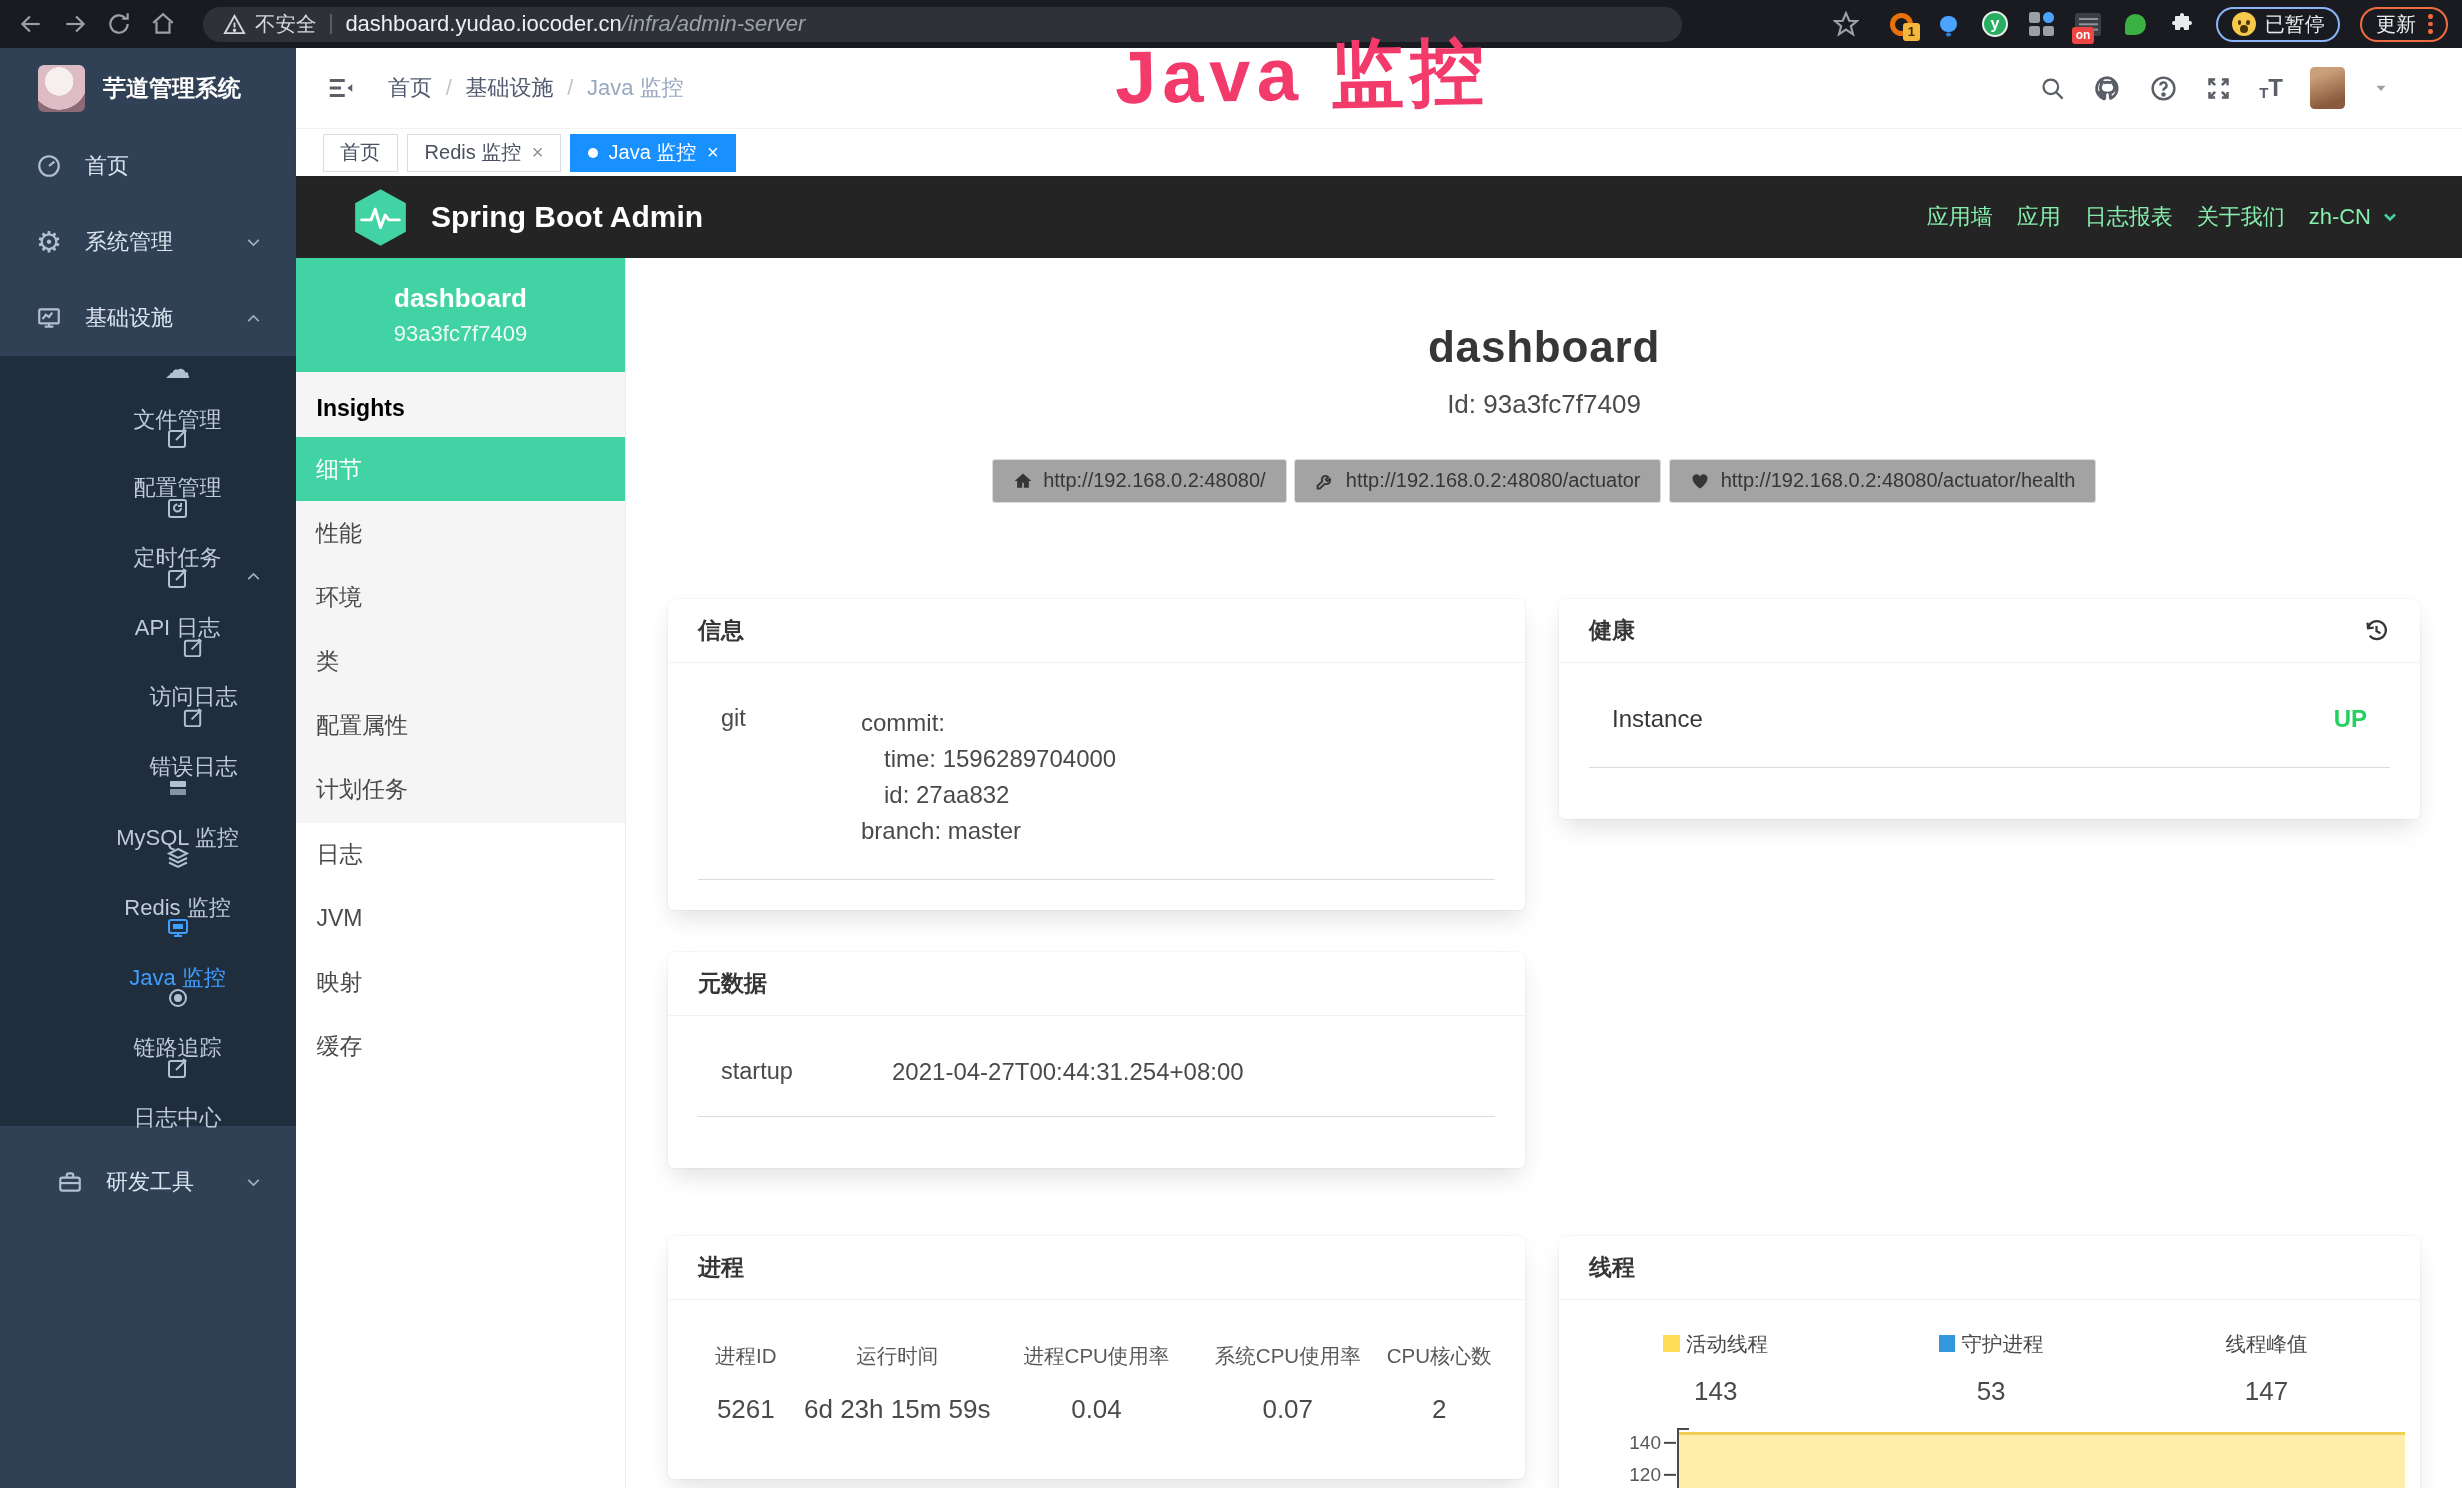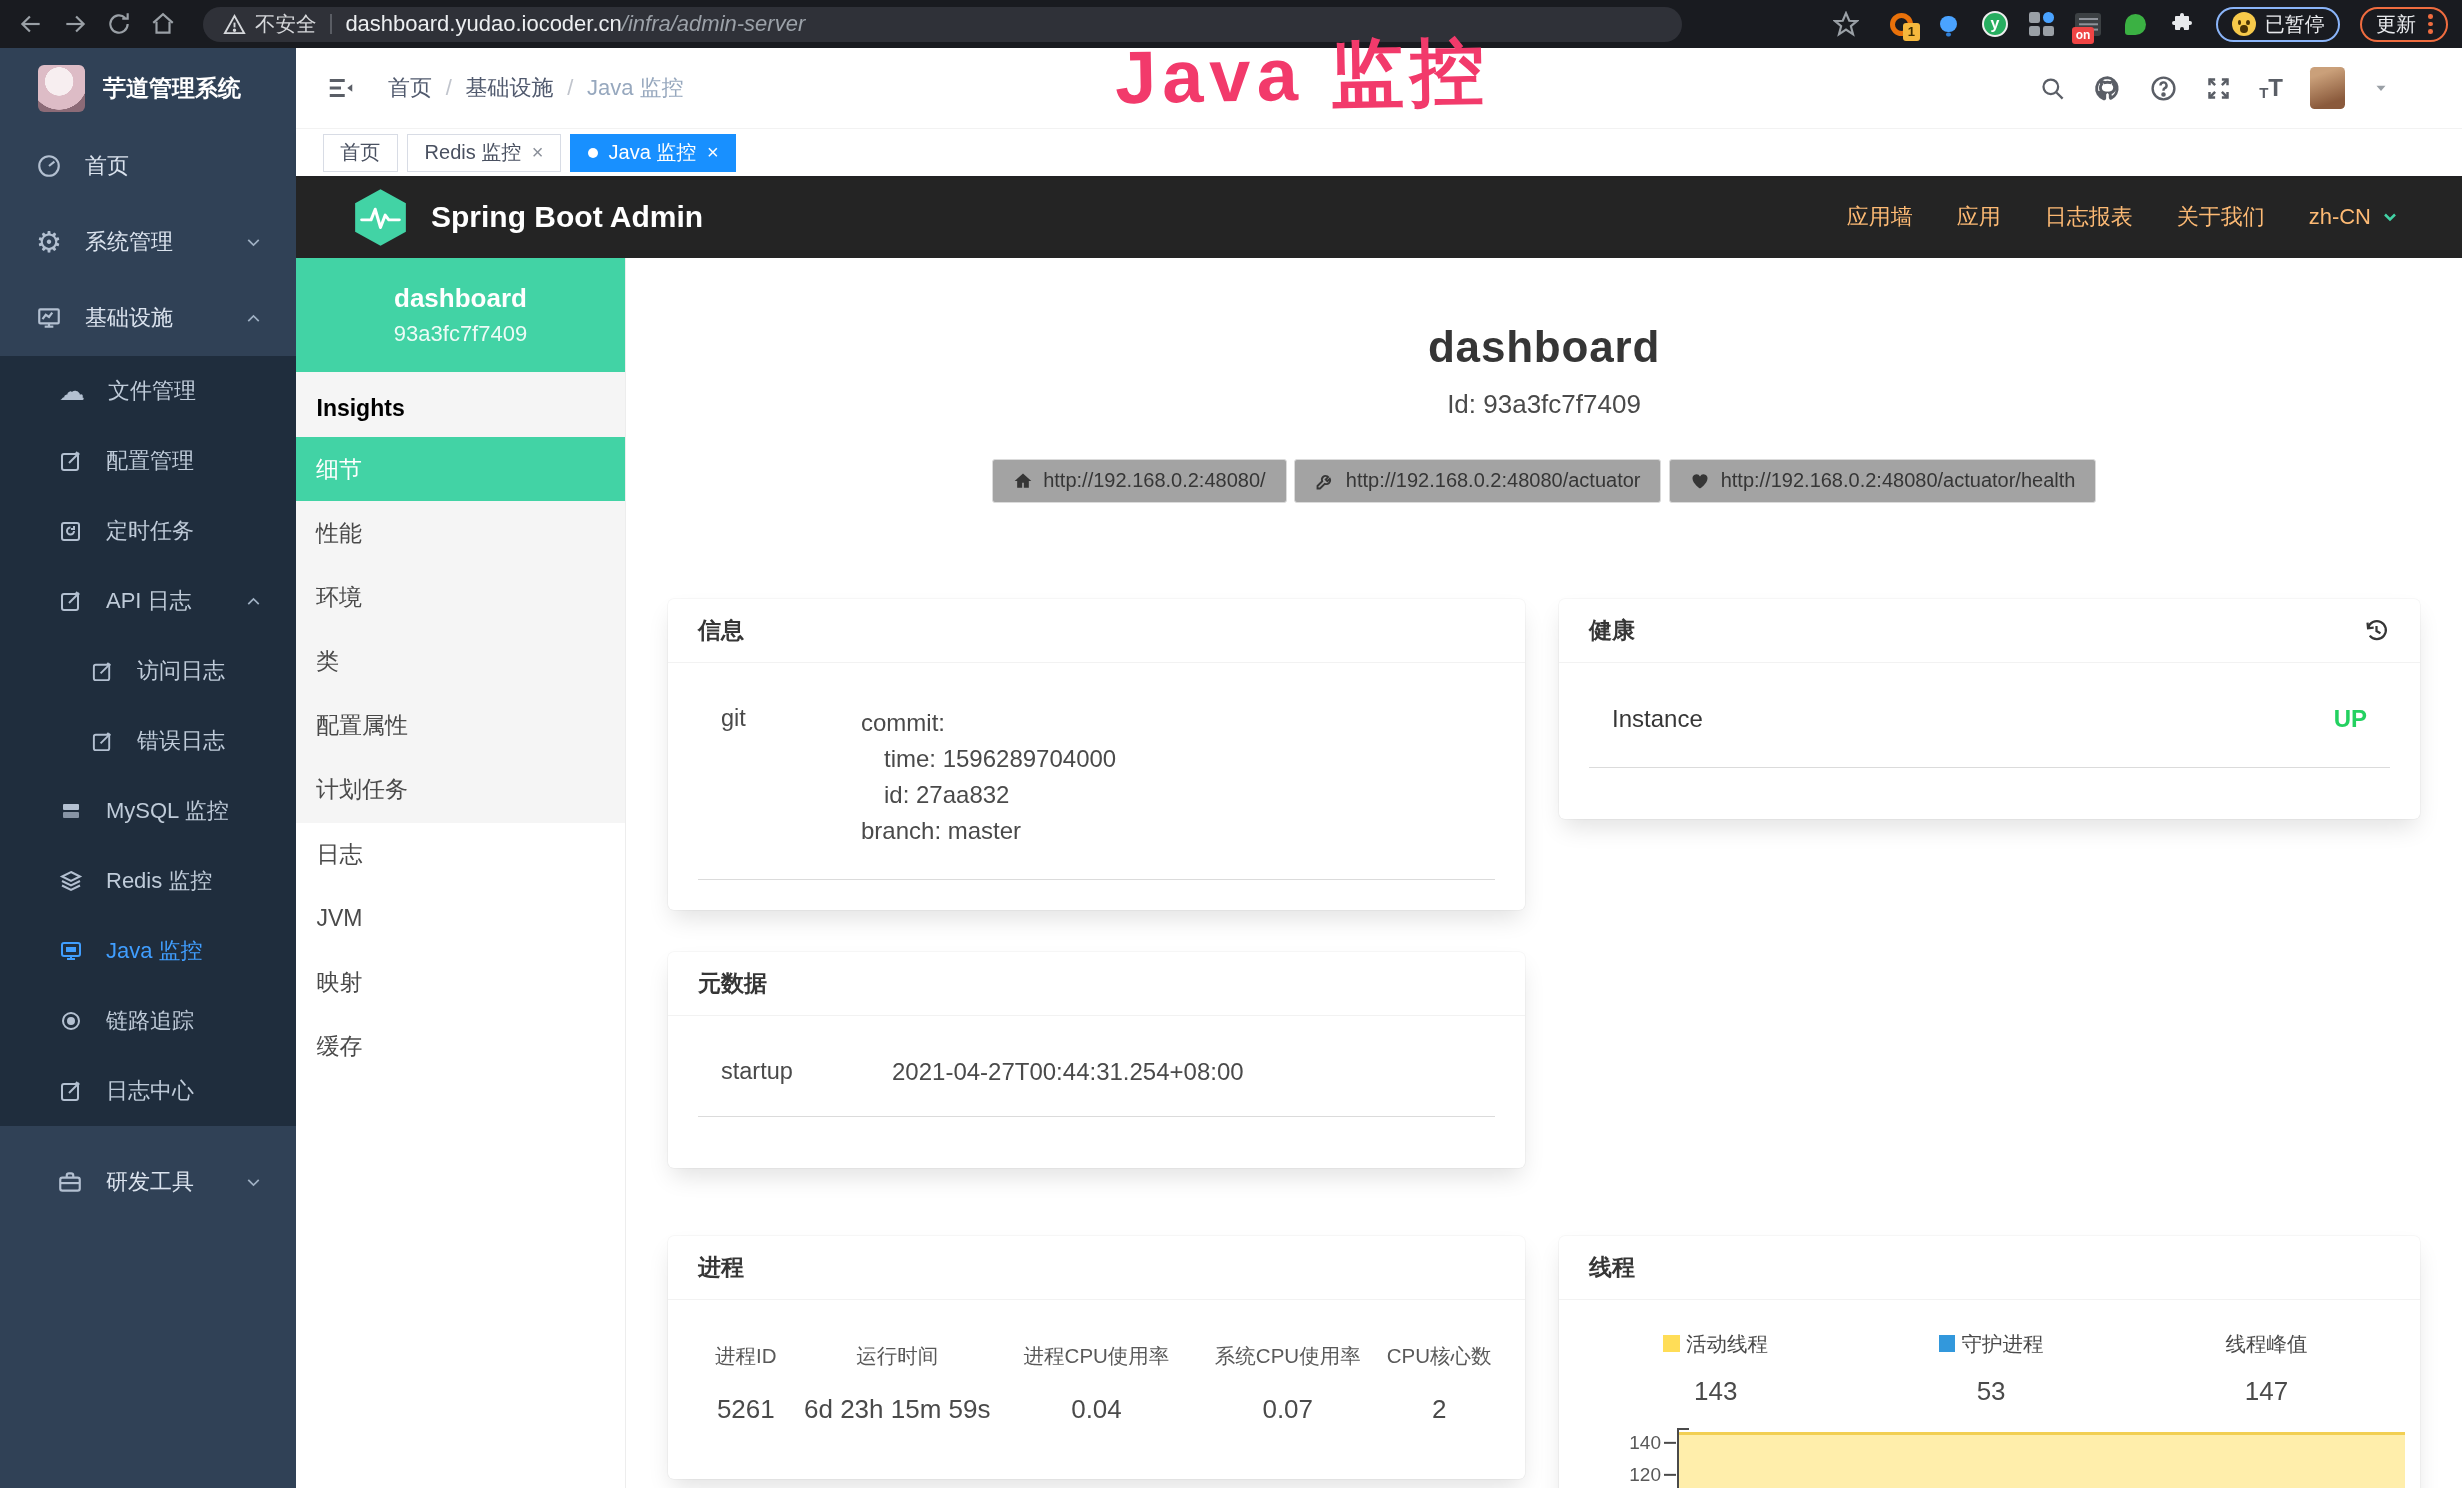--- a/index.html
+++ b/index.html
@@ -45,21 +45,21 @@
   
   .shell { position:absolute; top:48px; left:0; right:0; bottom:0; display:flex; }
 
   
   .sidebar { width:296px; flex:none; background:#304156; color:#dbe3ee; display:flex; flex-direction:column; }
   .logo-row { height:80px; display:flex; align-items:center; padding-left:38px; gap:18px; }
   .logo-img { width:47px; height:47px; border-radius:6px; background:radial-gradient(circle at 45% 35%, #f7eef0 0 35%, #ddbcc6 36% 70%, #8c6b77 71%); flex:none; }
   .logo-title { font-size:23px; font-weight:bold; color:#fff; }
   .m-item { height:76px; display:flex; align-items:center; padding-left:36px; gap:23px; position:relative; font-size:22px; color:#dbe3ee; }
   .submenu { background:#1f2d3d; }
-  .submenu .m-item { height:70px; padding-left:59px; color:#bfcbd9; }
+  .submenu .m-item { height:70px; padding-left:59px; color:#bfcbd9;flex-direction:column; }
   .submenu .m-item.lvl3 { padding-left:91px; }
   .m-item.active { color:#409eff; }
   .m-item .mi { color:#b3c0d1; display:flex; }
   .m-item.active .mi { color:#409eff; }
   .chev { position:absolute; right:32px; color:#9fb0c3; }
   .gear-glyph::before { content:"⚙"; font-size:29px; line-height:1; }
   .cloud-glyph::before { content:"☁"; font-size:26px; line-height:1; }
   .dev-item { margin-top:18px;margin-left:21px; }
 
   
@@ -81,21 +81,21 @@
   .tab { height:38px; border:0.8px solid #d8dce5; background:#fff; color:#495060; font-size:20px; display:flex; align-items:center; padding:0 16.7px; gap:10.6px; }
   .tab .x::after { content:"×"; font-size:20px; color:#8a8f99; }
   .tab.active { background:#1890ff; border-color:#1890ff; color:#fff; }
   .tab.active .x::after { color:#fff; }
   .tab-dot { width:10px; height:10px; border-radius:50%; background:#fff; }
 
   
   .sba { flex:1; display:flex; flex-direction:column; min-height:0; background:#fff; }
   .sba-header { height:82px; background:#242424; display:flex; align-items:center; padding:0 62px 0 55px; flex:none; }
   .sba-brand { margin-left:21px; font-size:30px; font-weight:bold; color:#fff; }
-  .sba-nav { margin-left:auto; display:flex; align-items:center; gap:44px; font-size:22px; color:#fdba74; }
+  .sba-nav { margin-left:auto; display:flex; align-items:center; gap:24px; font-size:22px; color:#86efac; }
   .locale { display:flex; align-items:center; gap:9px; }
   .locale .c { color:#42d3a5; }
 
   .sba-body { flex:1; display:flex; min-height:0; }
   .sba-side { width:330px; flex:none; border-right:0.8px solid #ededed; background:#fff; }
   .instance-head { height:114px; background:#42d3a5; color:#fff; display:flex; flex-direction:column; align-items:center; justify-content:center; gap:7.6px; }
   .inst-name { font-size:26px; font-weight:bold; }
   .inst-id { font-size:22px; color:rgba(255,255,255,.9); }
   .insights { background:#f5f5f5; padding-bottom:1.5px; }
   .grp-label { padding:23px 0 15px 20.5px; font-size:23px; font-weight:bold; color:#000000; }

